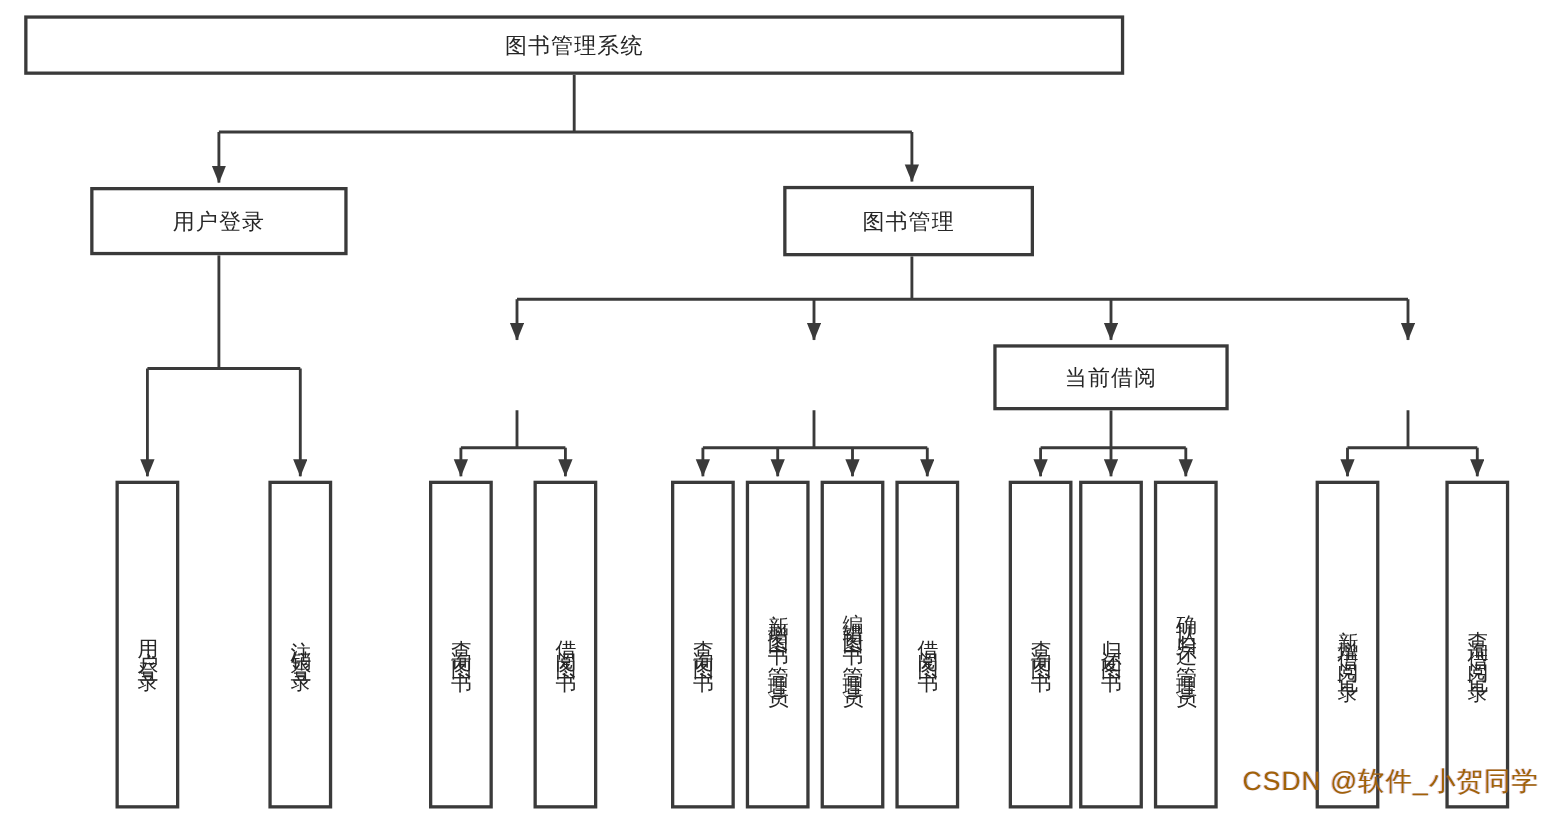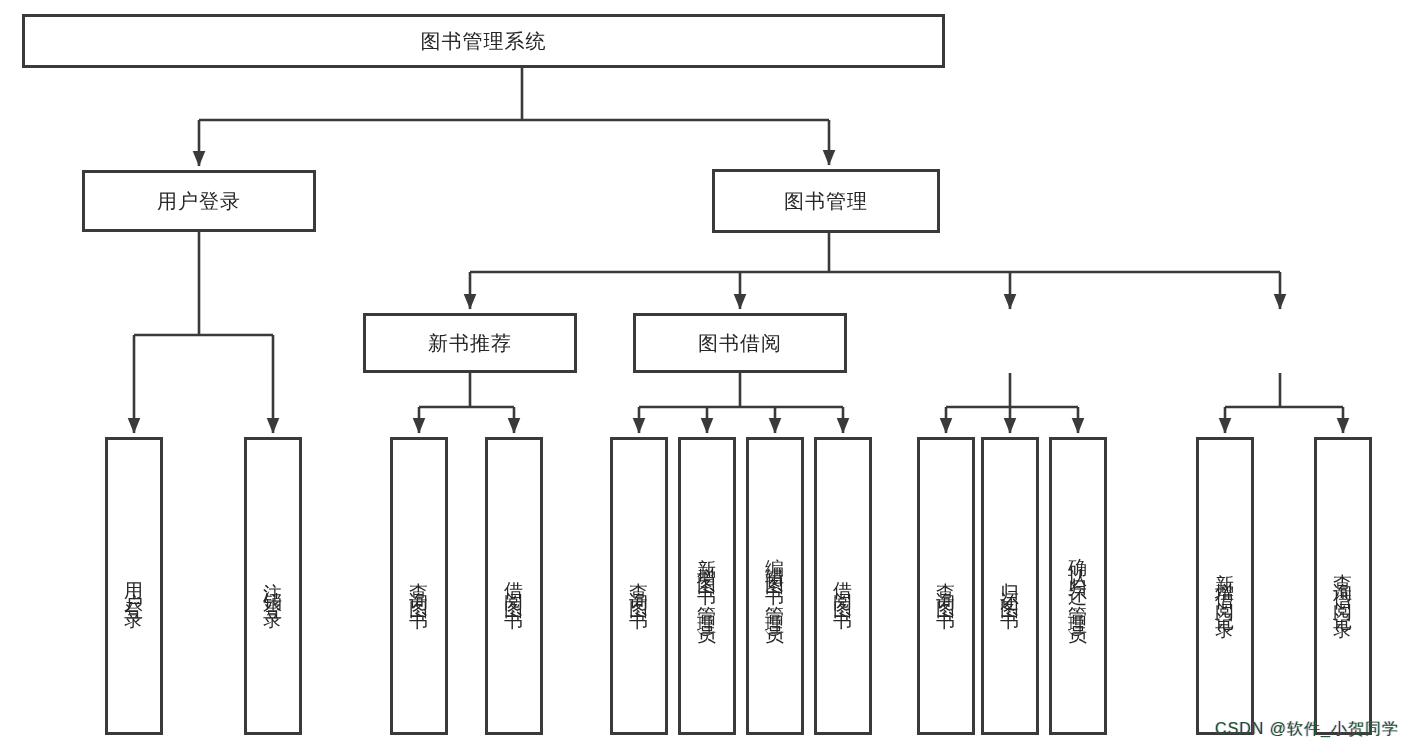--- a/index.html
+++ b/index.html
@@ -39,21 +39,21 @@
   }
   .box.v .lbl {
     writing-mode: vertical-rl;
     text-orientation: mixed;
     letter-spacing: 0.5em;
     font-size: 19px;
     white-space: normal;
     line-height: 1;
   }
   
-  .n-root { left: 22px;  top: 14px;  width: 923px; height: 54px; }
+  .n-root { left: 22px;  top: 14px;  width: 1000px; height: 54px; }
   
   .n-l2a  { left: 82px;  top: 170px; width: 234px; height: 62px; }
   .n-l2b  { left: 712px; top: 169px; width: 228px; height: 64px; }
   
   .n-l3a  { left: 363px;  top: 313px; width: 214px; height: 60px; }
   .n-l3b  { left: 633px;  top: 313px; width: 214px; height: 60px; }
   .n-l3c  { left: 903px;  top: 313px; width: 214px; height: 60px; }
   .n-l3d  { left: 1173px; top: 313px; width: 214px; height: 60px; }
   
   .leaf { top: 437px; width: 58px; height: 298px; }
@@ -66,23 +66,23 @@
   .n-c3 { left: 746px; }
   .n-c4 { left: 814px; }
   .n-d1 { left: 917px; }
   .n-d2 { left: 981px; }
   .n-d3 { left: 1049px; }
   .n-e1 { left: 1196px; }
   .n-e2 { left: 1314px; }
   .watermark {
     position: absolute;
     right: 6px;
-    bottom: 7px;
-    font-size: 16px;
-    color: #14532d;
+    bottom: 21px;
+    font-size: 24px;
+    color: #a16207;
     letter-spacing: 1px;
     text-shadow: -1px 0 rgba(205, 80, 80, 0.30), 1px 0 rgba(90, 110, 205, 0.30);
     white-space: nowrap;
   }
 </style>
 </head>
 <body>
 
 <div class="canvas">
 
@@ -126,25 +126,22 @@
     <span class="lbl">图书管理系统</span>
   </div>
 
   <div class="box n-l2a">
     <span class="lbl">用户登录</span>
   </div>
   <div class="box n-l2b">
     <span class="lbl">图书管理</span>
   </div>
 
-  <div class="box n-l3a">
-    <span class="lbl">新书推荐</span>
-  </div>
-  <div class="box n-l3b">
-    <span class="lbl">图书借阅</span>
+  <div class="box n-l3c">
+    <span class="lbl">当前借阅</span>
   </div>
 
   <div class="box v leaf n-a1">
     <span class="lbl">用户登录</span>
   </div>
   <div class="box v leaf n-a2">
     <span class="lbl">注销登录</span>
   </div>
 
   <div class="box v leaf n-b1">

